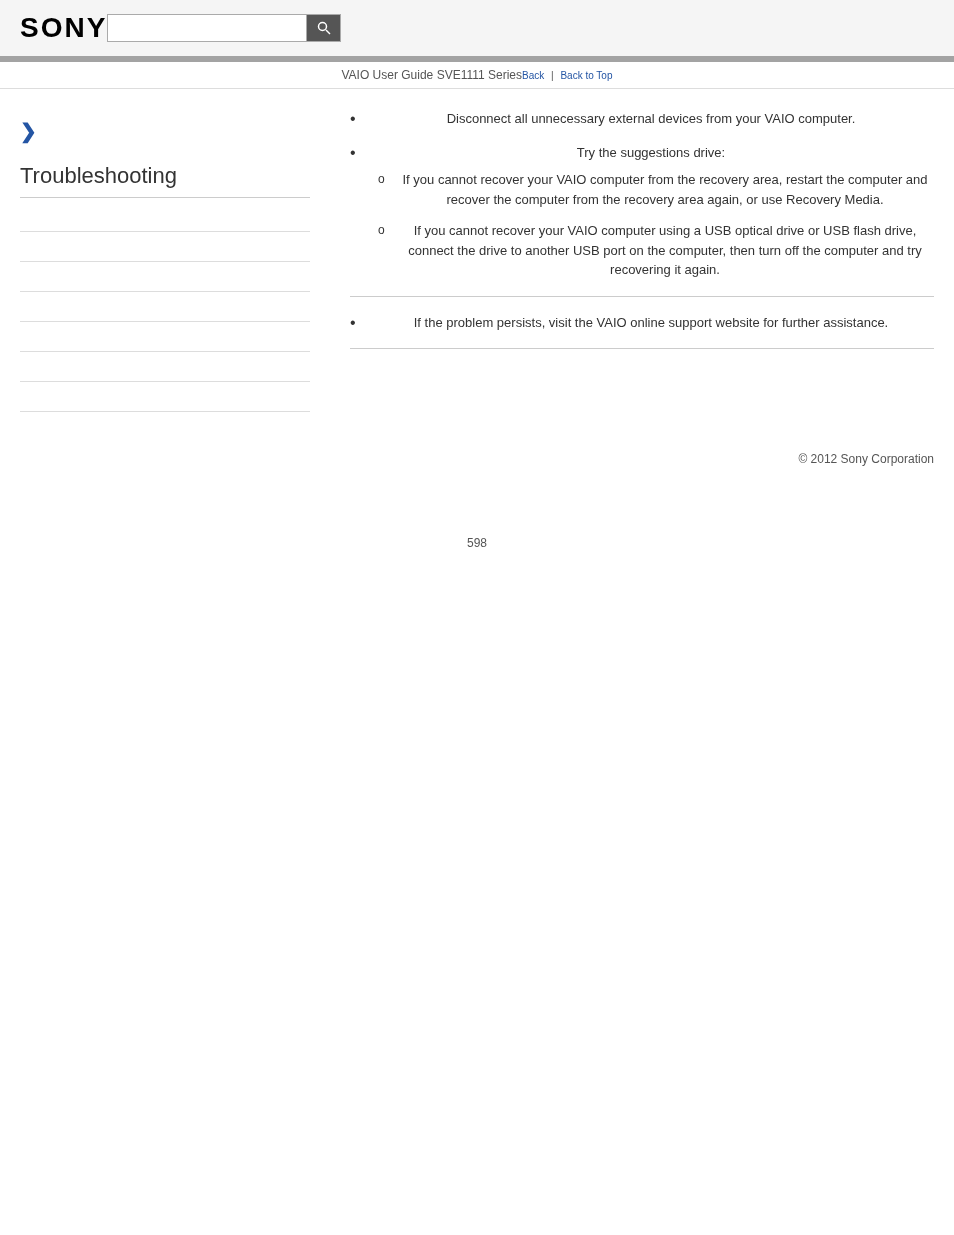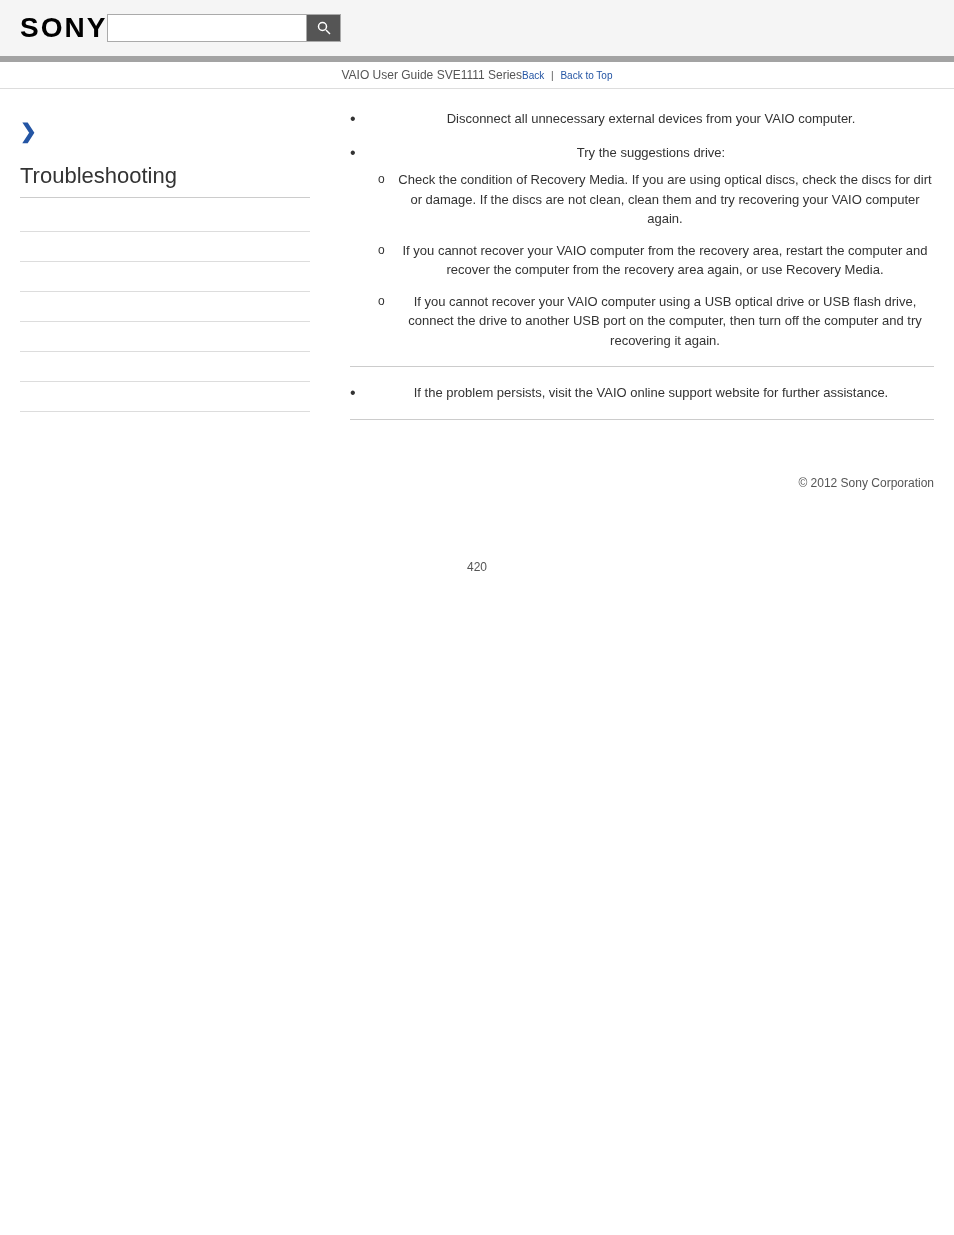--- a/index.html
+++ b/index.html
@@ -256,23 +256,20 @@
   </div>
 
   <div class="content">
     <ul class="content-list">
       <li>
         <span>Disconnect all unnecessary external devices from your VAIO computer.</span>
       </li>
       <li>
         <span>Try the suggestions drive:</span>
         <ul class="sub-list">
-          <li>
-            <span>Check the condition of Recovery Media. If you are using optical discs, check the discs for dirt or damage. If the discs are not clean, clean them and try recovering your VAIO computer again.</span>
-          </li>
           <li>
             <span>If you cannot recover your VAIO computer from the recovery area, restart the computer and recover the computer from the recovery area again, or use Recovery Media.</span>
           </li>
           <li>
             <span>If you cannot recover your VAIO computer using a USB optical drive or USB flash drive, connect the drive to another USB port on the computer, then turn off the computer and try recovering it again.</span>
           </li>
         </ul>
       </li>
     </ul>
     <hr class="content-divider">
@@ -283,13 +280,13 @@
     </ul>
     <hr class="content-divider">
   </div>
 
 </div>
 
 <div class="footer">
   <span>© 2012 Sony Corporation</span>
 </div>
 
-<div class="page-number">420</div>
+<div class="page-number">598</div>
 
 </body></html>

